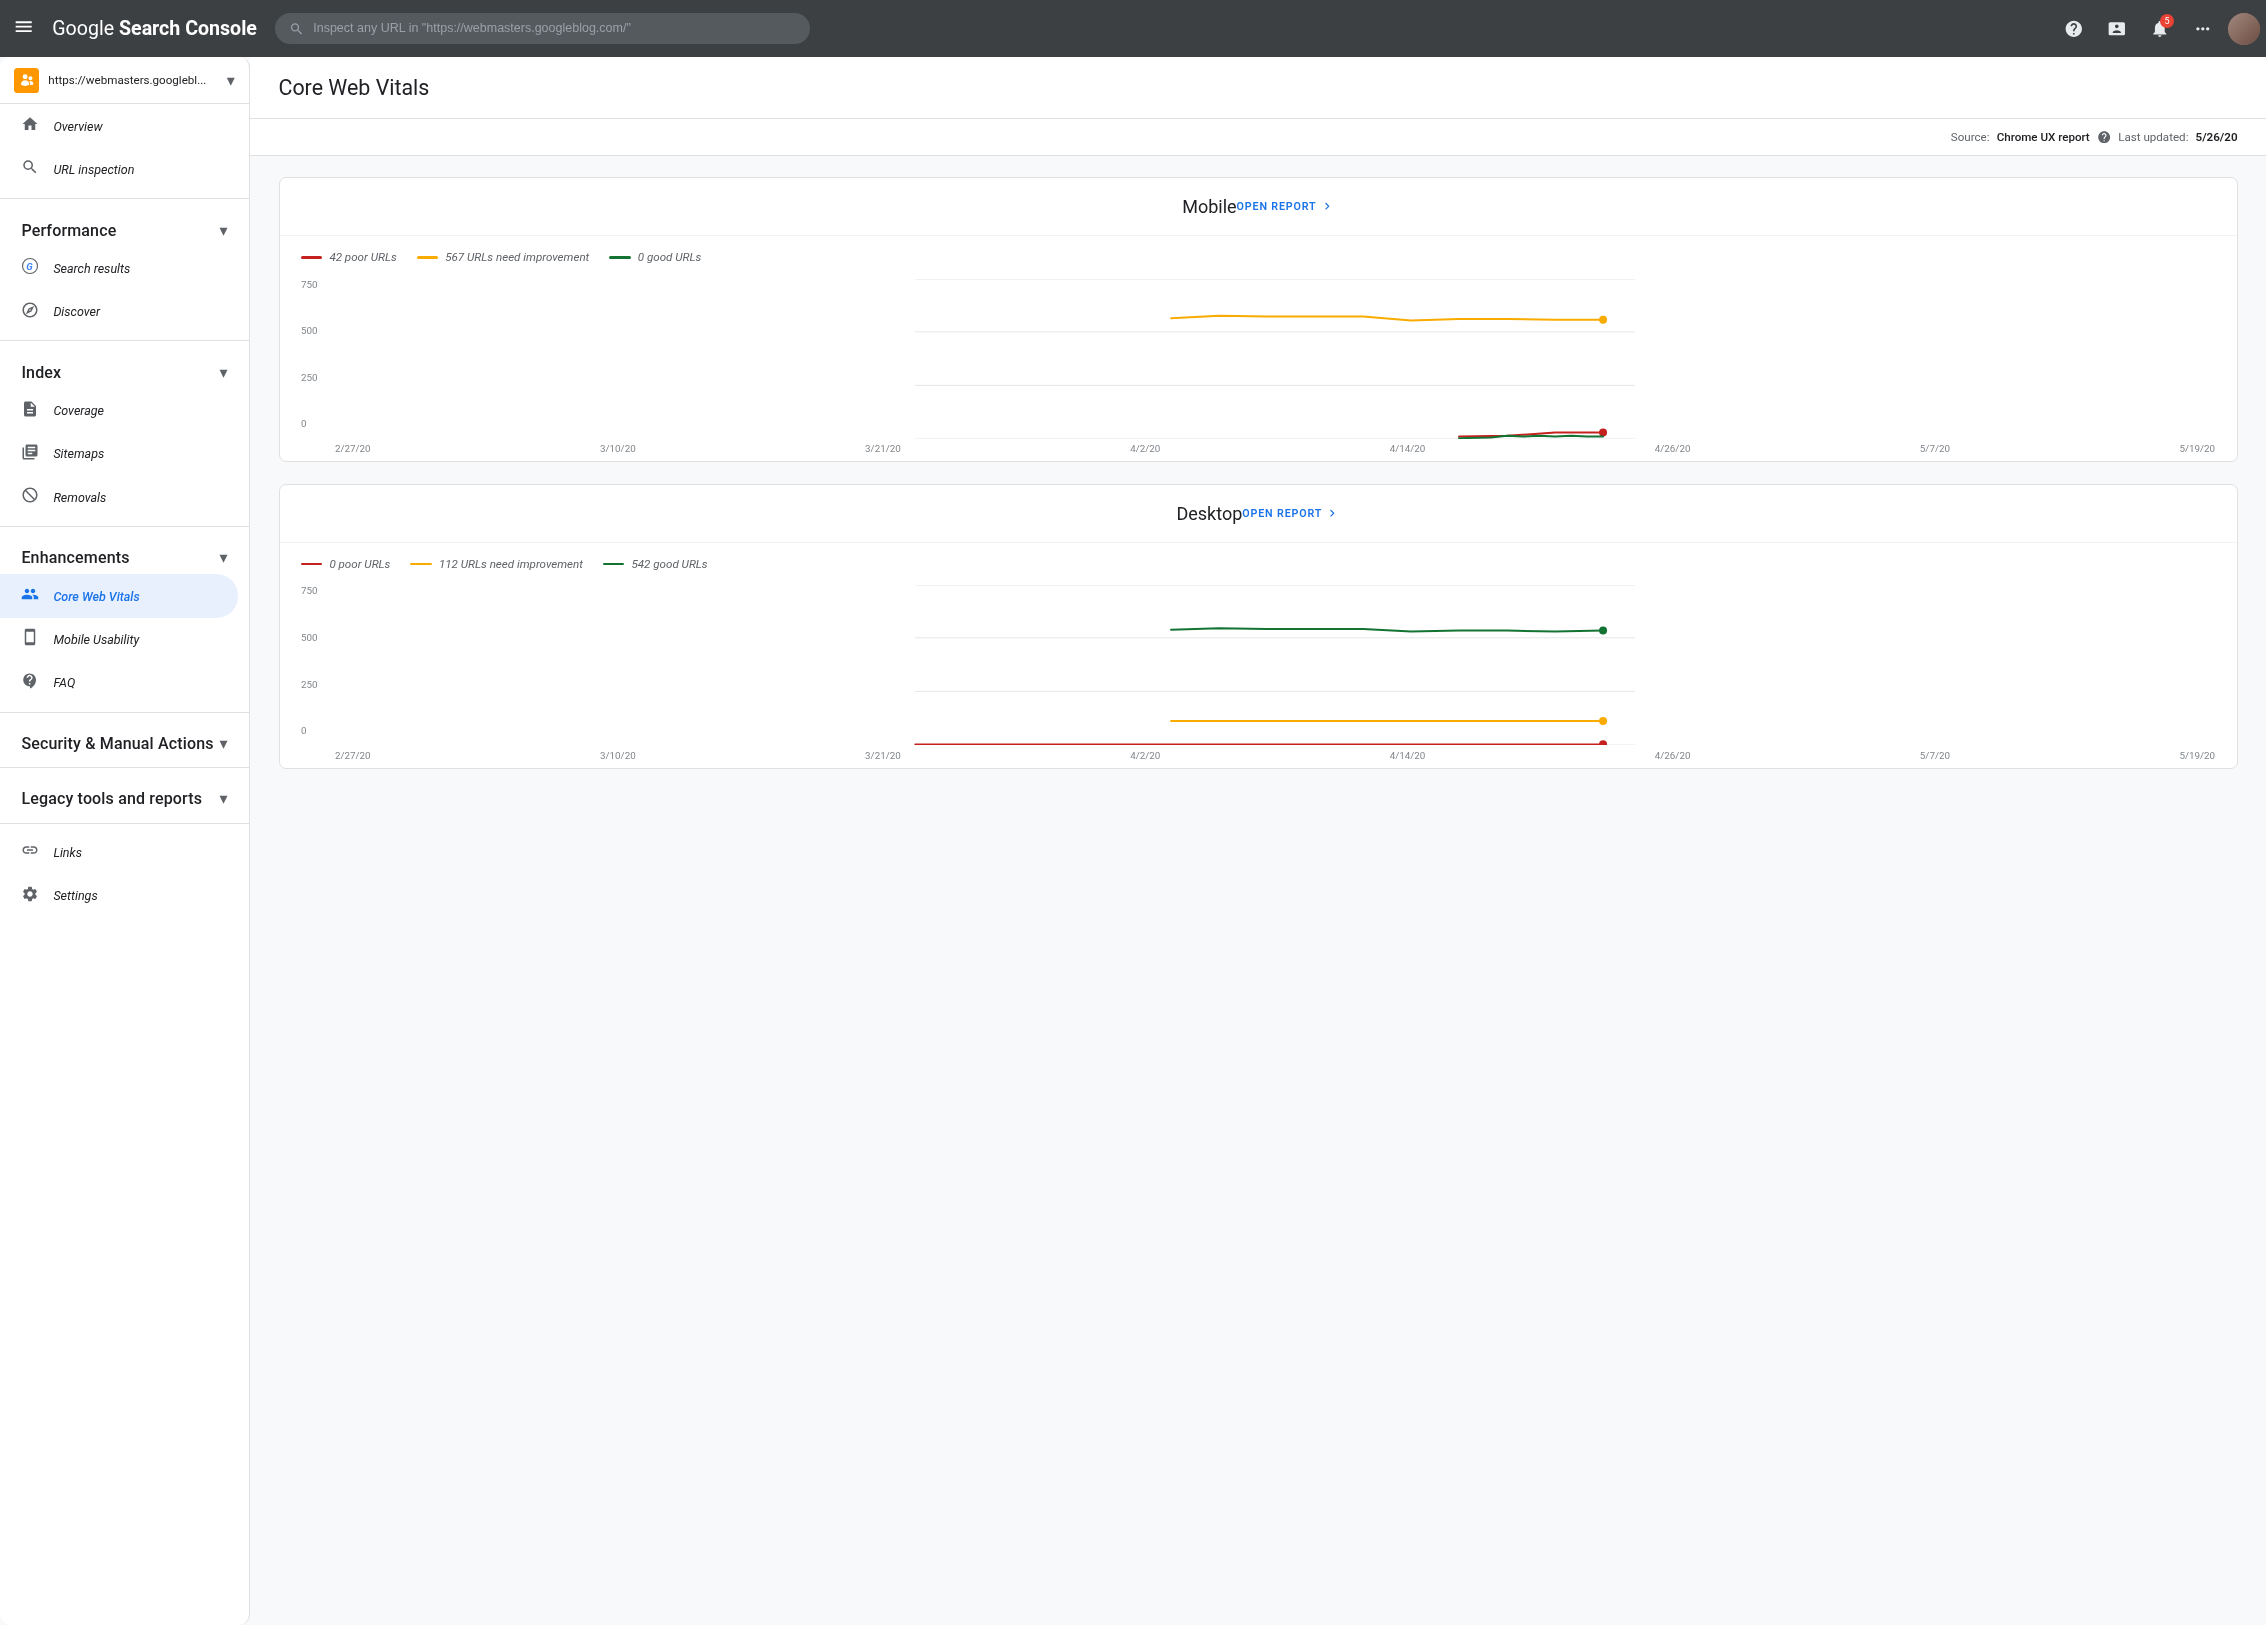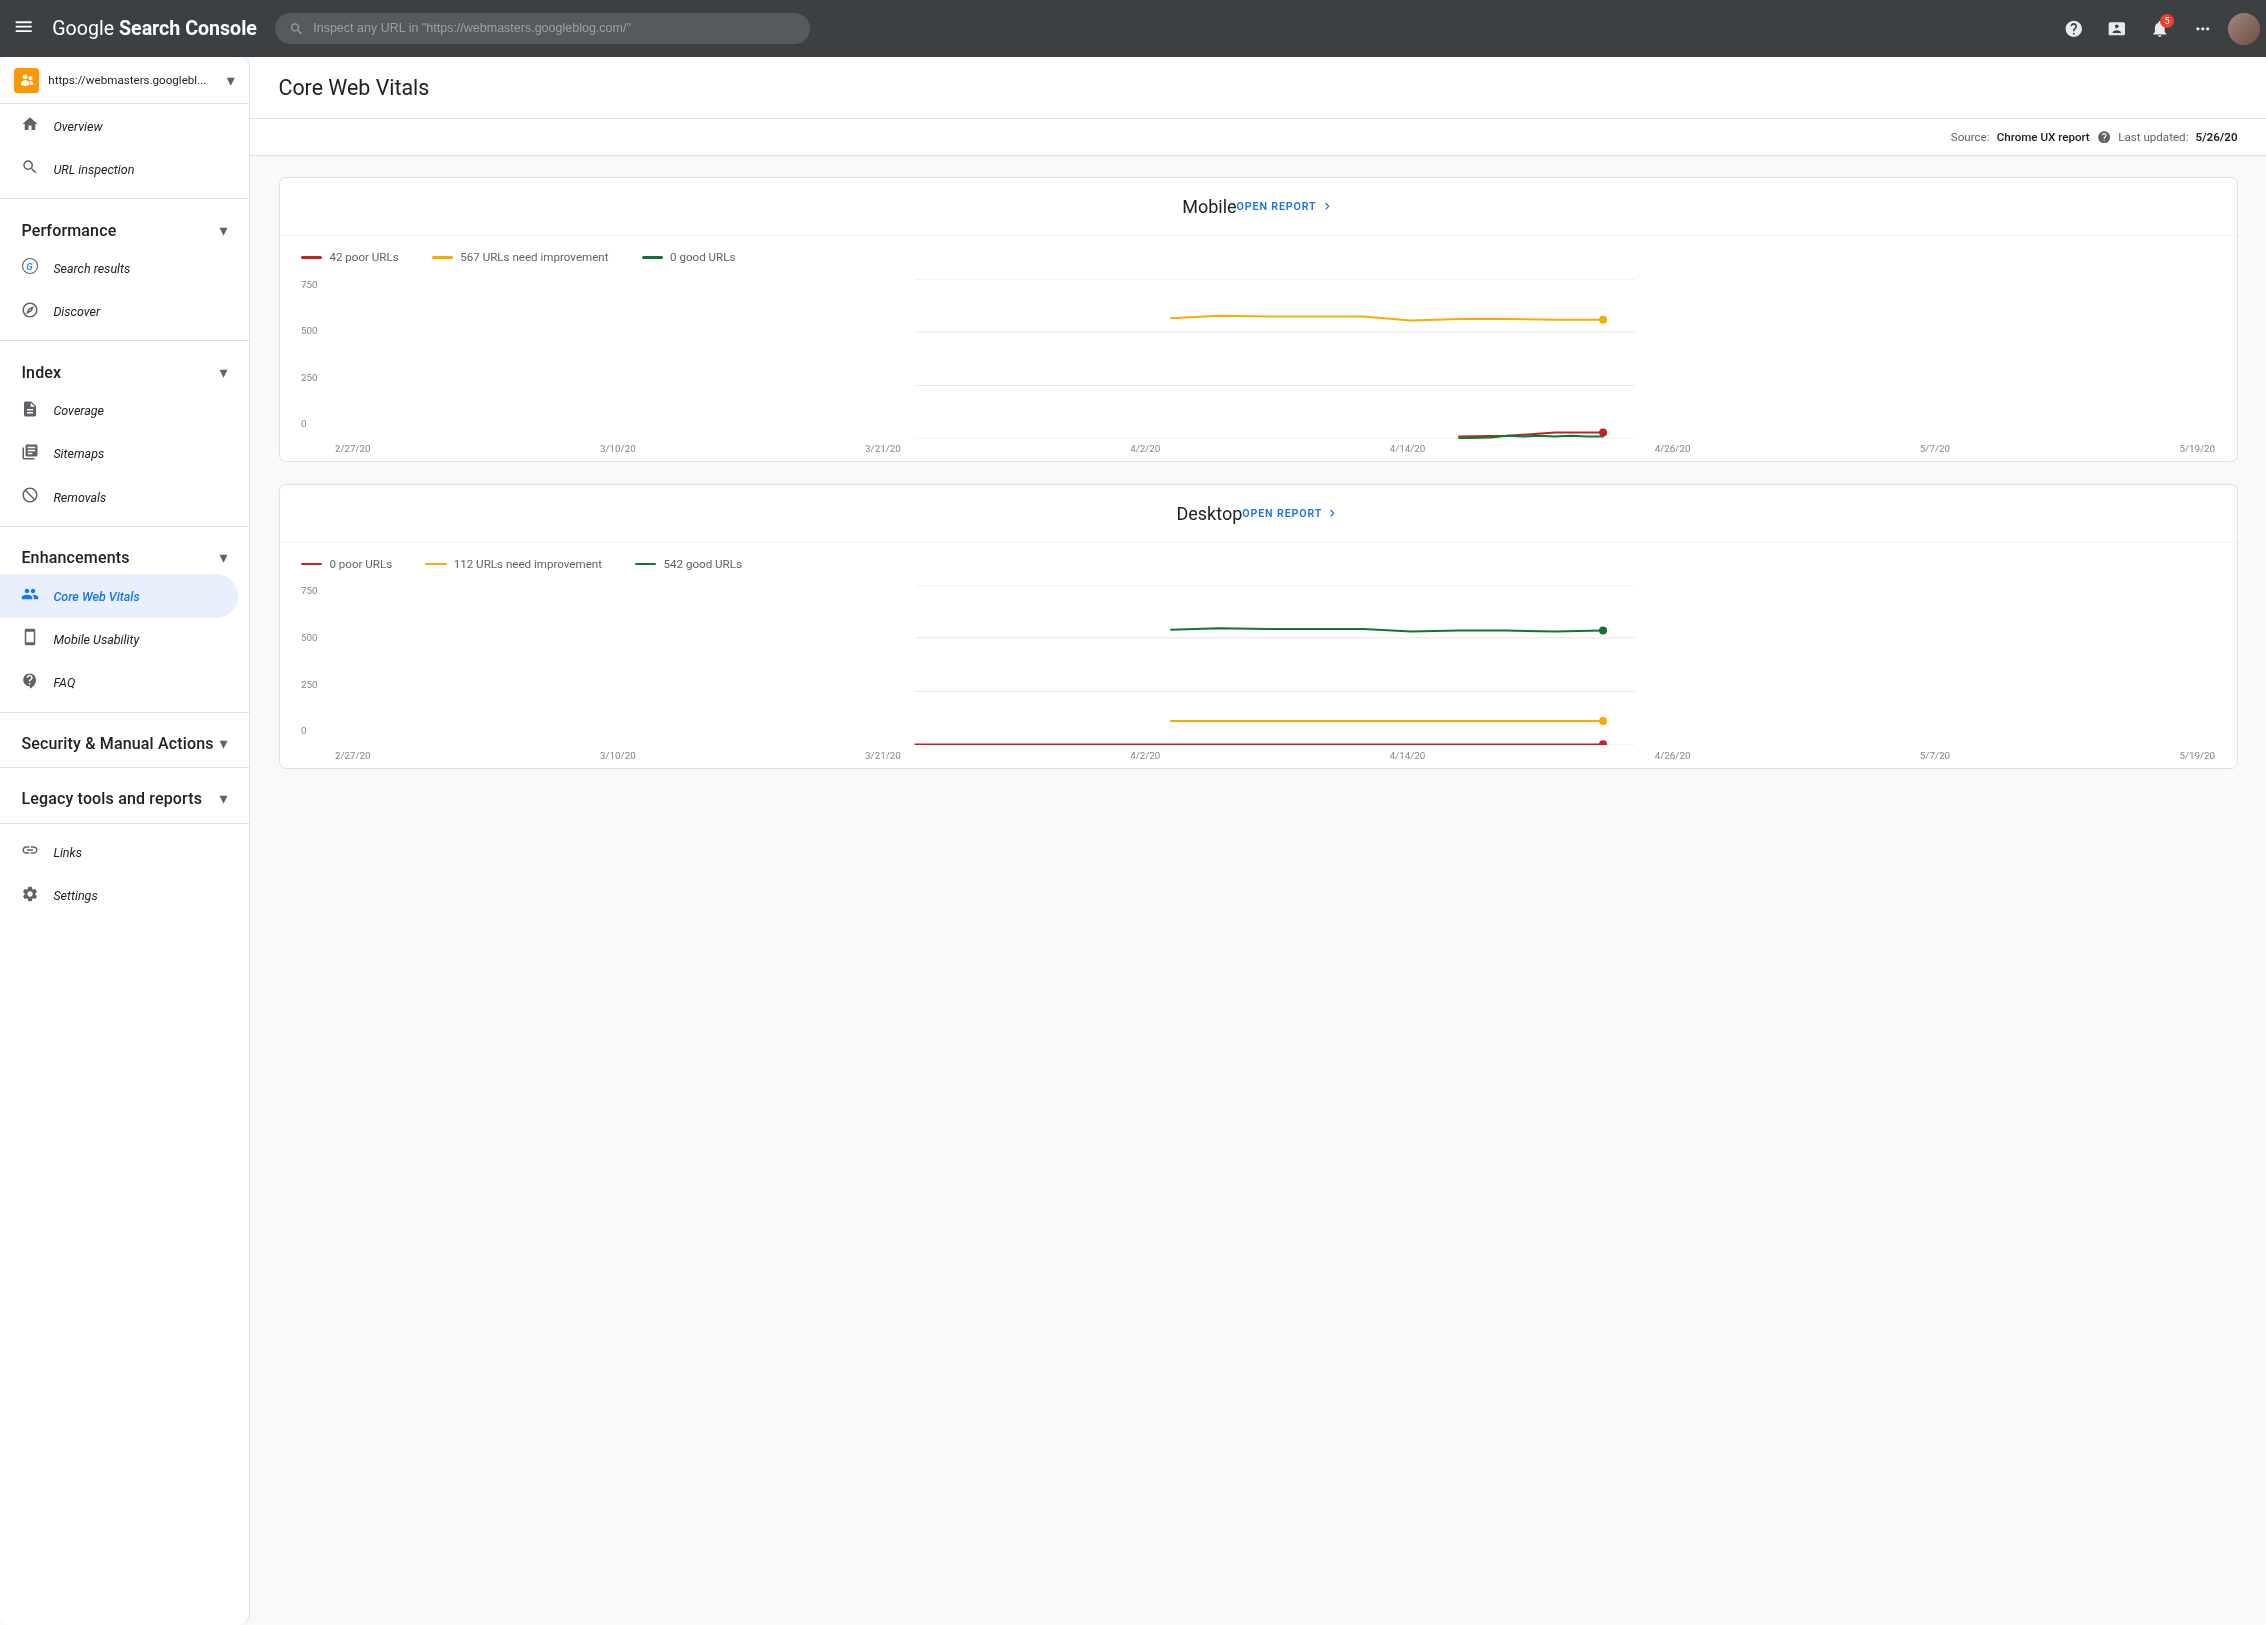--- a/index.html
+++ b/index.html
@@ -100,22 +100,23 @@
       padding: 18px 21.4px; border-bottom: 0.9px solid #f1f3f4;
     }
     .card-title { font-size: 18px; font-weight: 400; color: #202124; }
     .open-report-btn {
       display: flex; align-items: center; gap: 3px; color: #1a73e8;
       font-size: 10.7px; font-weight: 600; letter-spacing: 0.08em; cursor: pointer; text-transform: uppercase;
     }
 
     
     .legend {
-      display: flex; align-items: flex-start; gap: 33px;
+      display: flex; align-items: flex-start; gap: 20px;
       padding: 14.3px 21.4px 7.1px;
+      font-style: italic;
     }
     .legend-item { display: flex; align-items: center; gap: 7.1px; font-size: 11.6px; color: #5f6368; }
     .legend-line {
       width: 21.4px; height: 2.7px; border-radius: 1.8px;
     }
 
     
     .chart-container { padding: 7.1px 21.4px 7.1px; }
   </style>
 </head>

